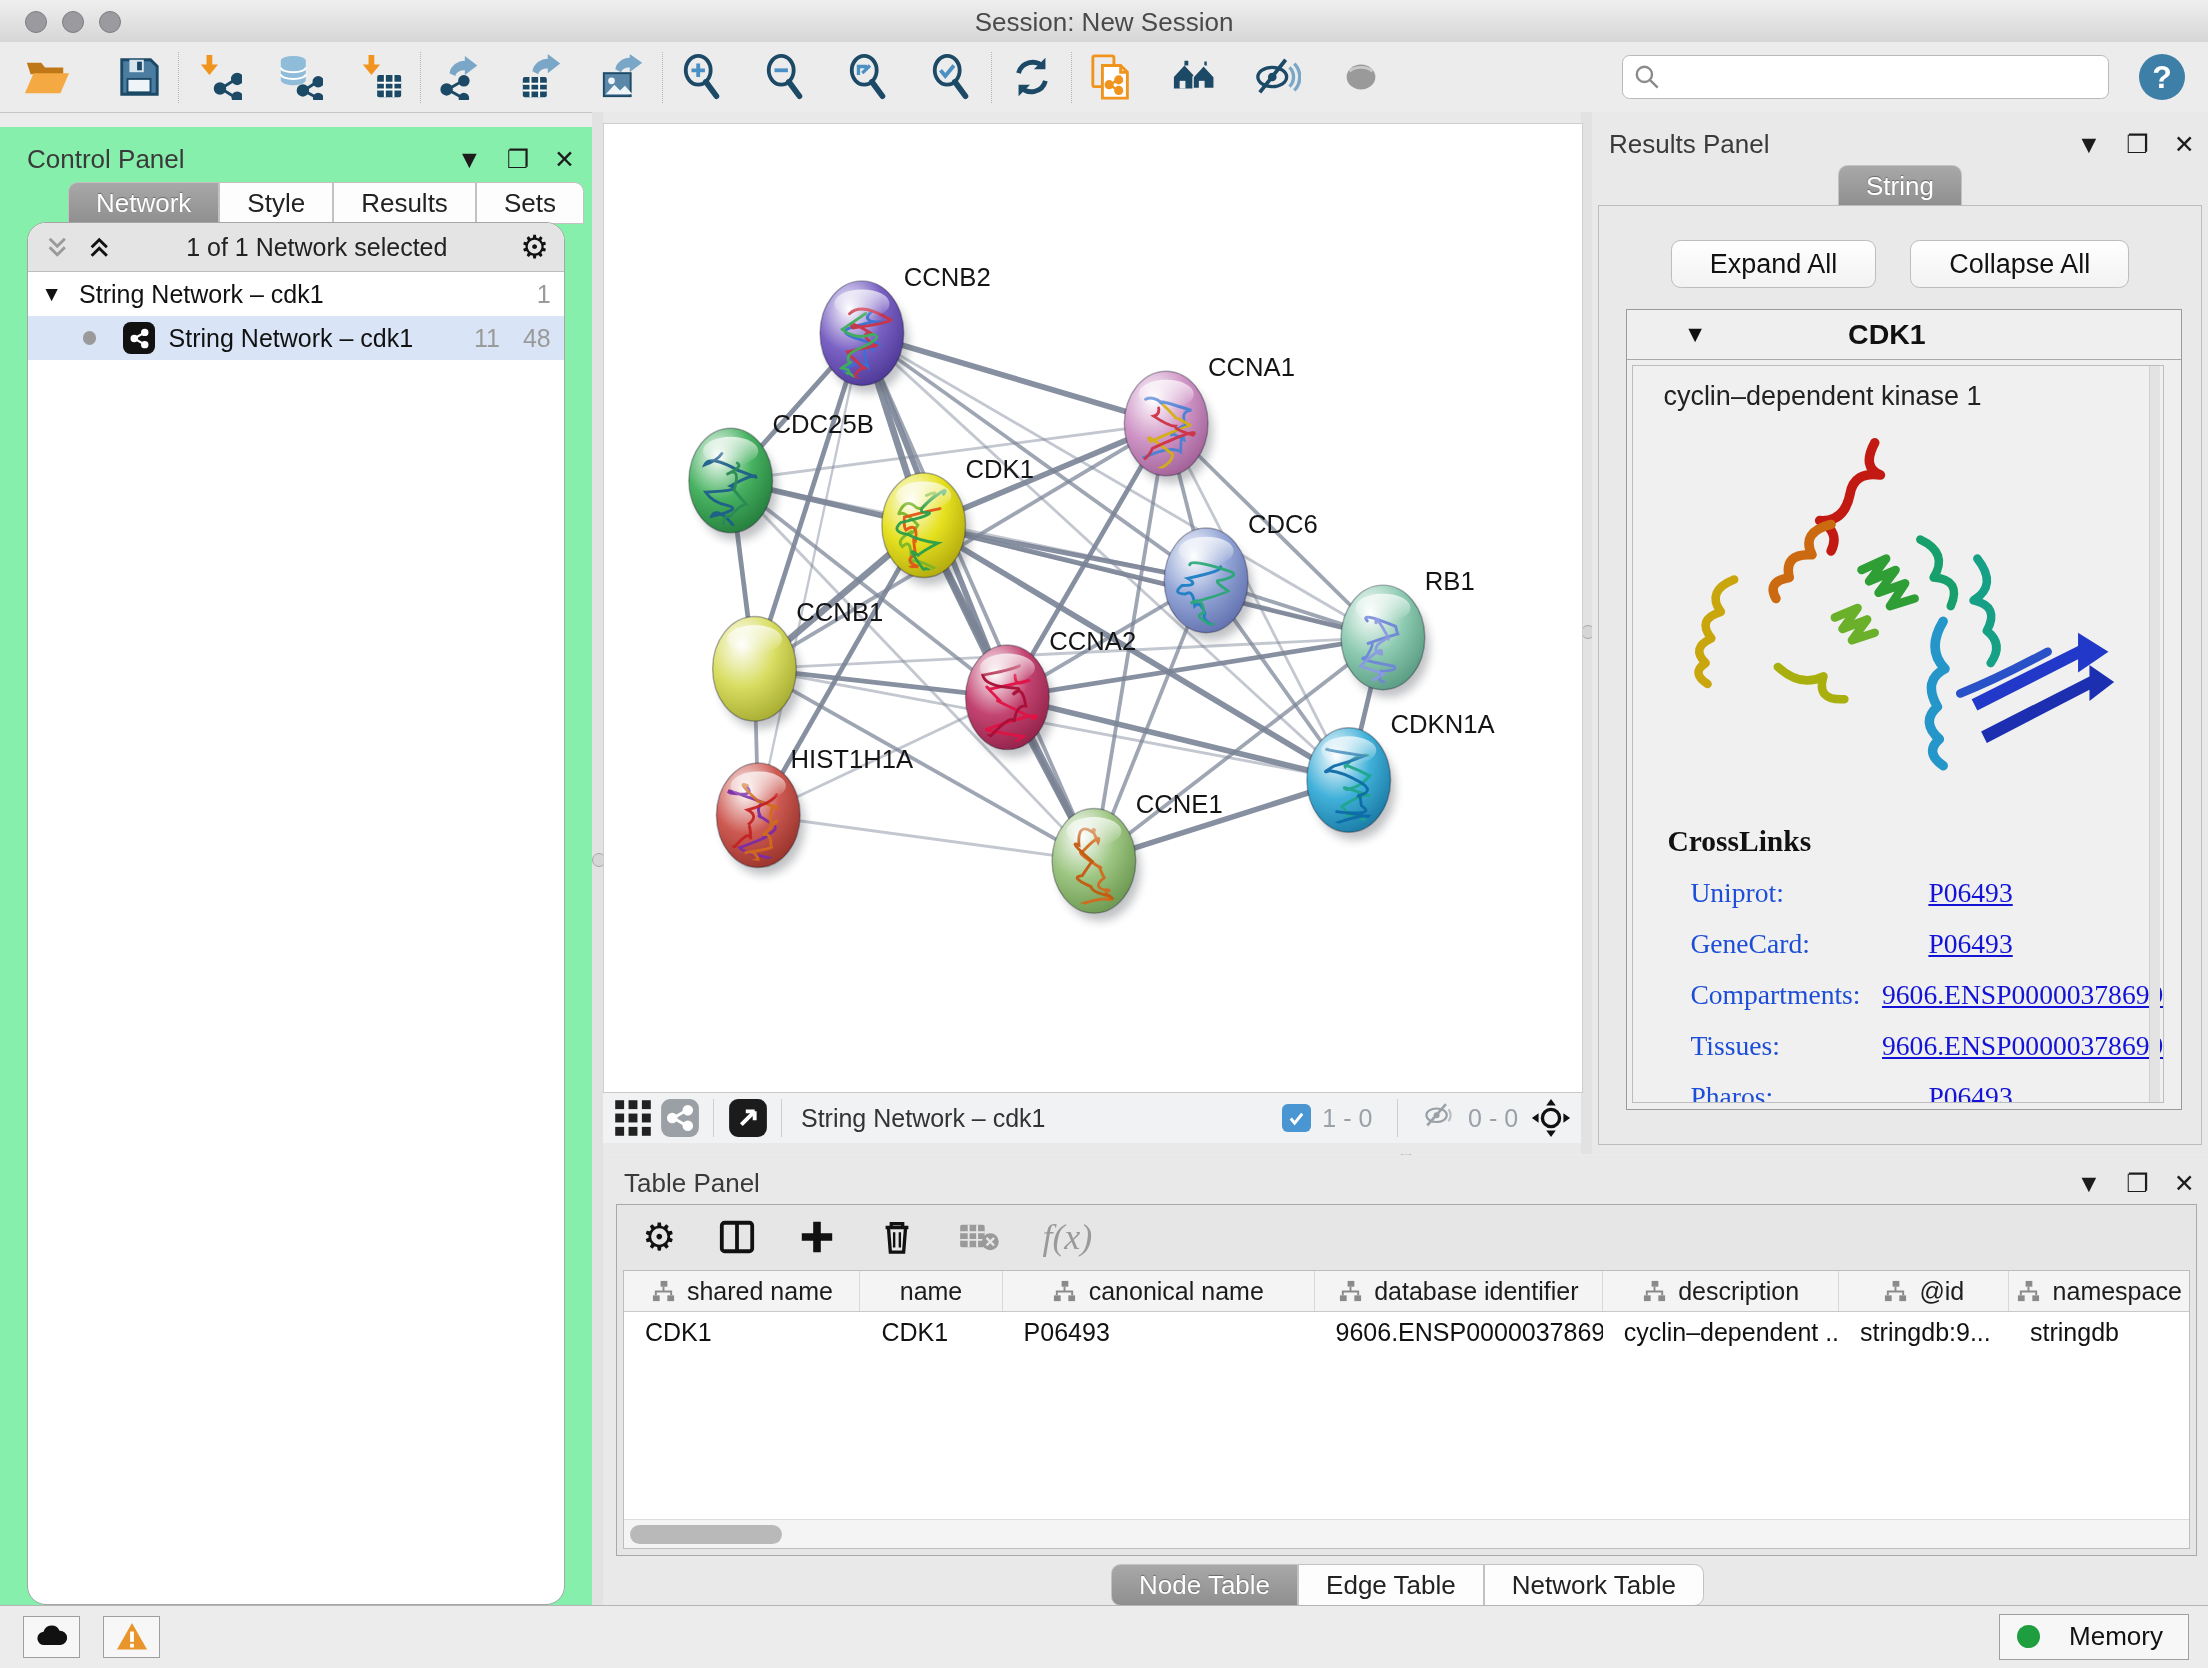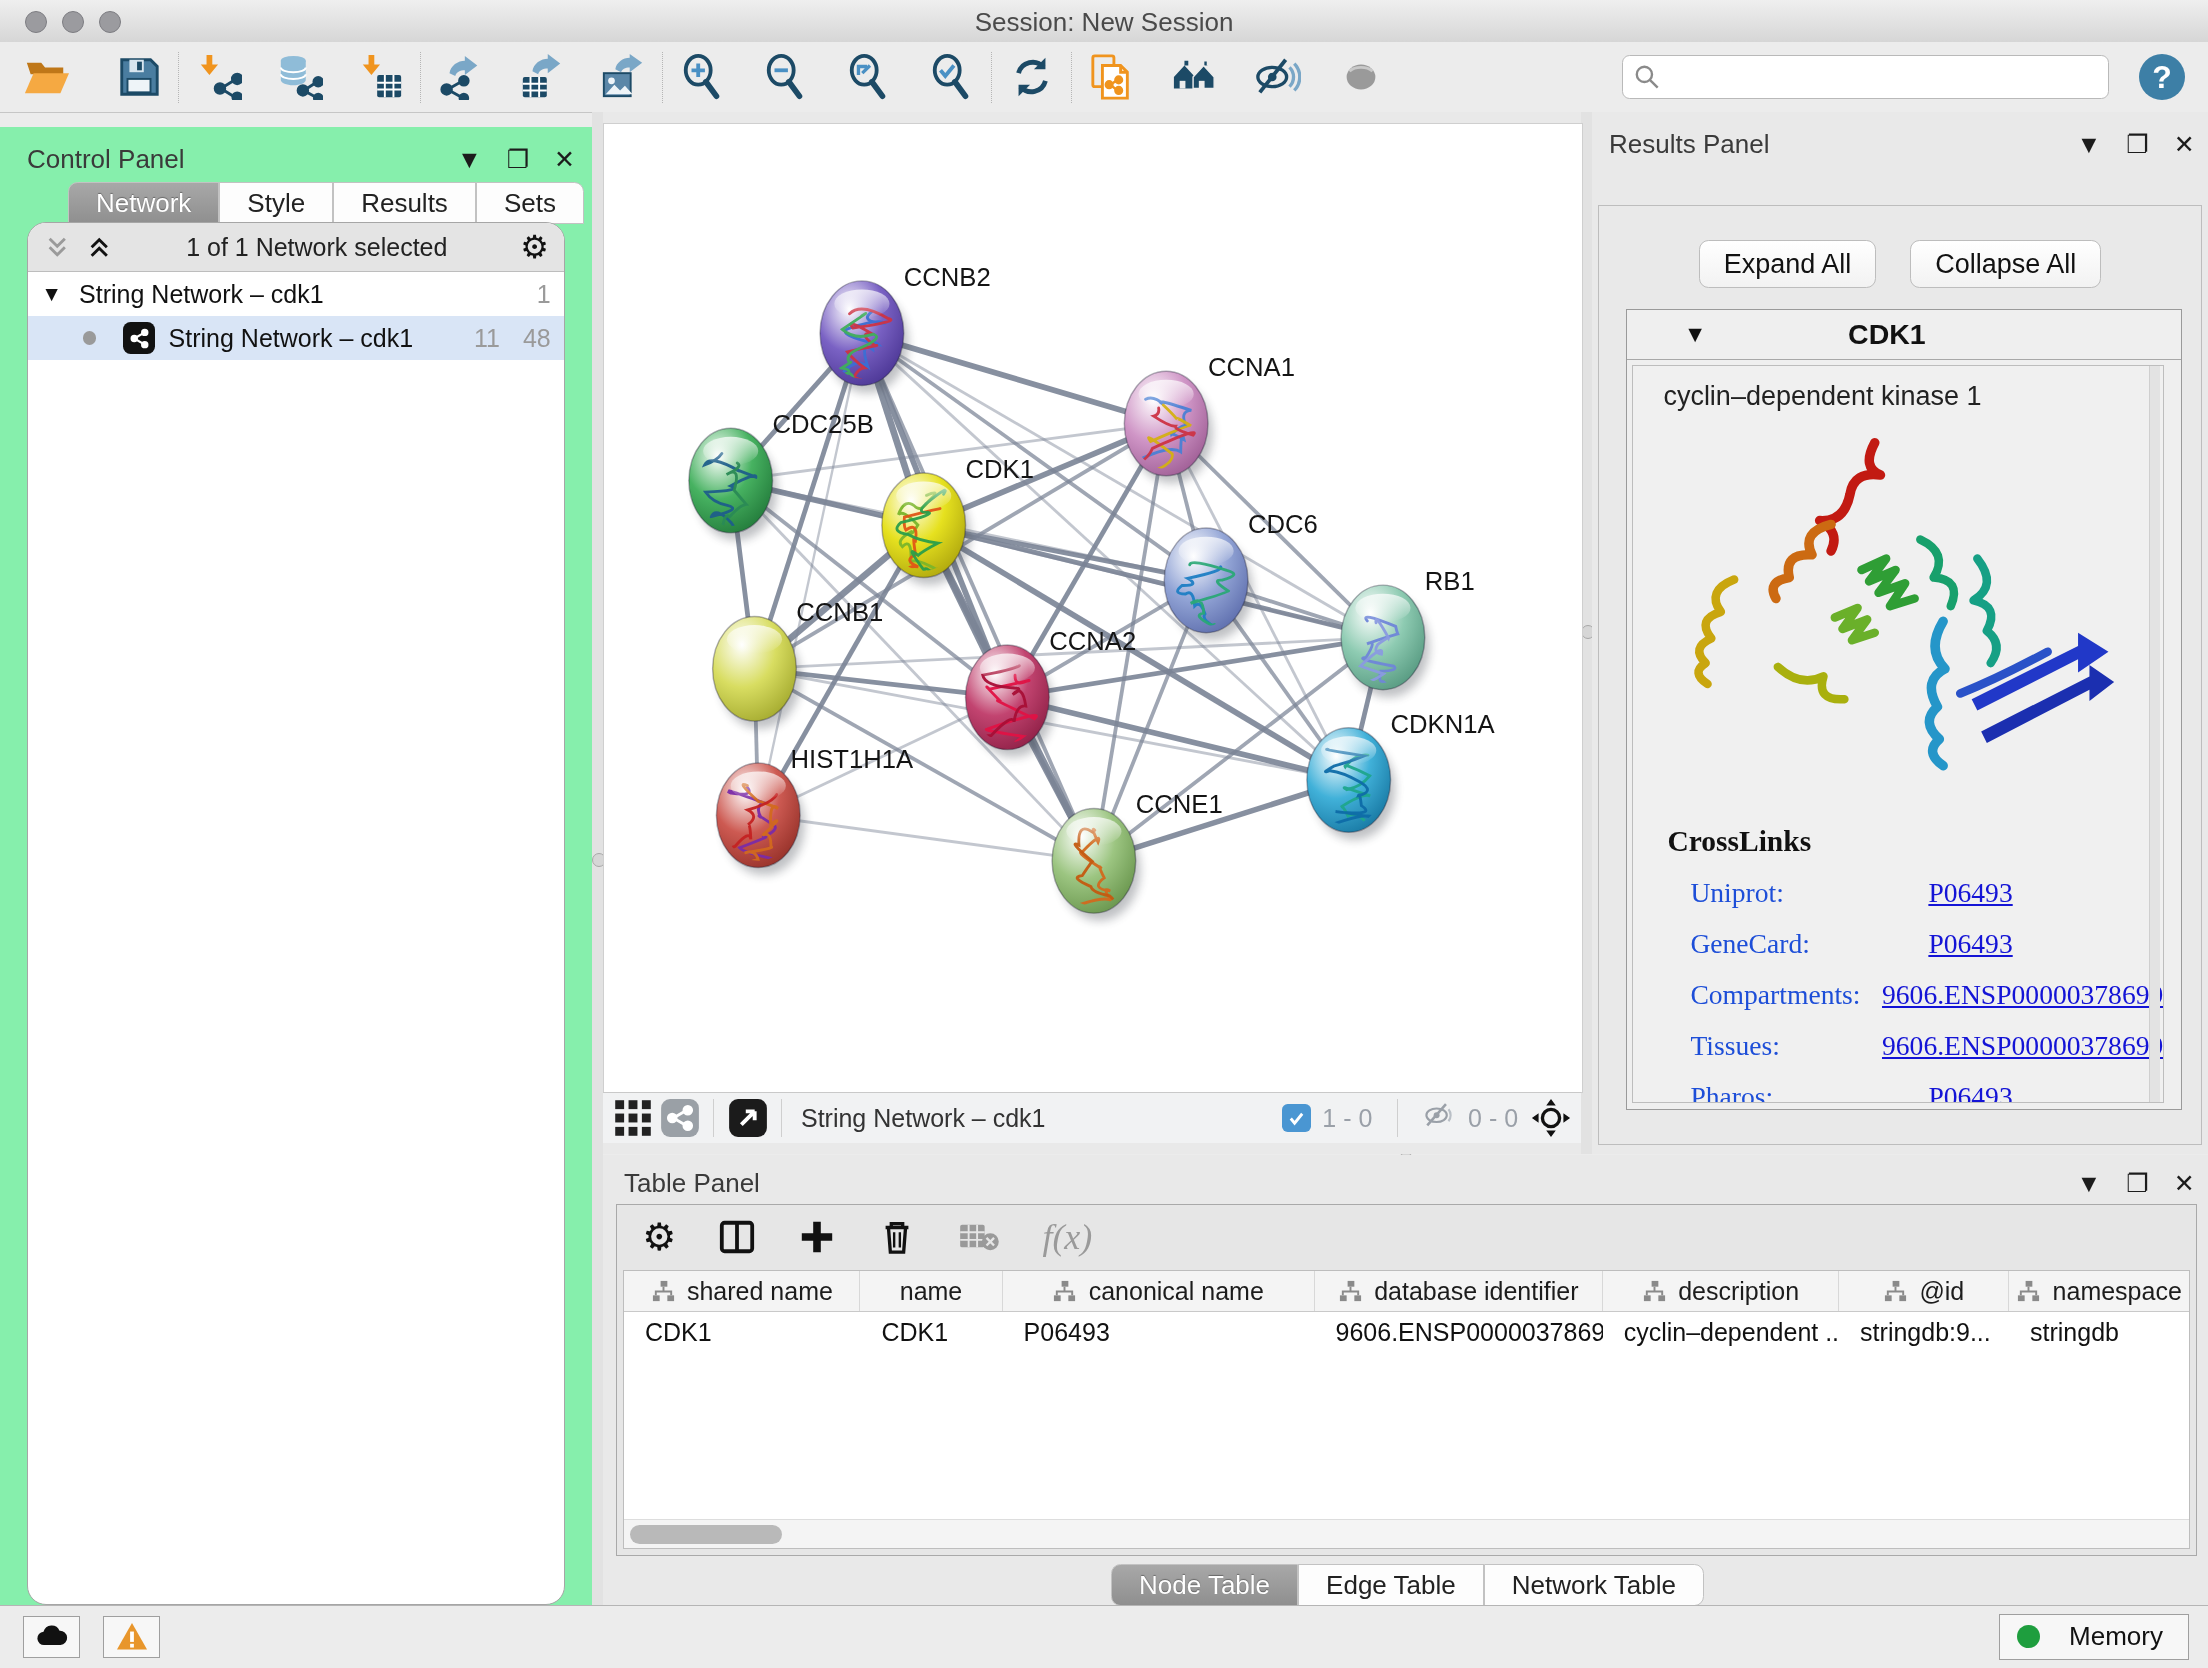--- a/index.html
+++ b/index.html
@@ -58,21 +58,21 @@
   .nbsep{width:0;height:38px;border-left:1px solid #cfcfcf;margin:0 13.3px;}
   .nbtitle{font-size:25px;color:#333;margin-left:5.7px;}
   .nbright{margin-left:auto;display:flex;align-items:center;gap:11.4px;color:#9aa0a8;}
   .chk{width:28.5px;height:28.5px;border-radius:5.7px;background:#4a96d2;display:flex;align-items:center;justify-content:center;}
   
   .results{position:absolute;left:1592px;top:112px;width:616px;height:1042px;background:#e9e9e9;}
   .results .hdr{position:absolute;left:17px;right:13.3px;top:17px;display:flex;align-items:center;}
   .rtab{position:absolute;left:0;right:0;top:53px;display:flex;justify-content:center;}
   .rbox{position:absolute;left:5.7px;right:5.7px;top:93px;bottom:9.5px;border:1px solid #bdbdbd;background:#e9e9e9;}
   .rbtns{position:absolute;left:0;right:0;top:34px;display:flex;justify-content:center;gap:34px;}
-  .pushbtn{height:46px;padding:0 24px;background:linear-gradient(#ffffff,#f2f2f2);border:1px solid #bdbdbd;
+  .pushbtn{height:46px;padding:0 38px;background:linear-gradient(#ffffff,#f2f2f2);border:1px solid #bdbdbd;
     border-radius:9.5px;font-size:27px;color:#111;display:flex;align-items:center;}
   .cdk1box{position:absolute;left:27px;right:19px;top:103px;bottom:34px;border:1.9px solid #9a9a9a;background:#efefef;}
   .cdk1hdr{height:49px;display:flex;align-items:center;border-bottom:1px solid #a8a8a8;}
   .cdk1hdr .arrow{margin-left:57px;font-size:23px;color:#111;}
   .cdk1hdr .nm{flex:1;text-align:center;margin-right:114px;font-size:28.5px;font-weight:bold;color:#111;}
   .cdk1body{position:absolute;left:5.7px;right:17px;top:55px;bottom:5.7px;border:1px solid #bdbdbd;background:#f0f0f0;overflow:hidden;}
   .pdesc{padding:15px 0 0 30px;font-size:27px;color:#222;}
   .proteinimg{display:block;margin:5.7px auto 0 auto;}
   .xlinks{font-family:"Liberation Serif",serif;padding-left:34px;margin-top:27px;}
   .xlinks .xh{font-weight:bold;font-size:29.5px;color:#111;}
@@ -664,20 +664,23 @@
   </div>
 
   <div class="results">
     <div class="hdr">
       <span class="panel-title">Results Panel</span>
       <span class="panel-ctl" style="margin-left:auto">
         <span class="pc">▼</span>
         <span class="pc">❐</span>
         <span class="pc">✕</span>
       </span>
+    </div>
+    <div class="rtab">
+      <div class="tabbtn sel" style="border-radius:9.5px 9.5px 0 0">String</div>
     </div>
     <div class="rbox">
       <div class="rbtns">
         <div class="pushbtn">Expand All</div>
         <div class="pushbtn">Collapse All</div>
       </div>
       <div class="cdk1box">
         <div class="cdk1hdr">
           <span class="arrow">▼</span>
           <span class="nm">CDK1</span>

